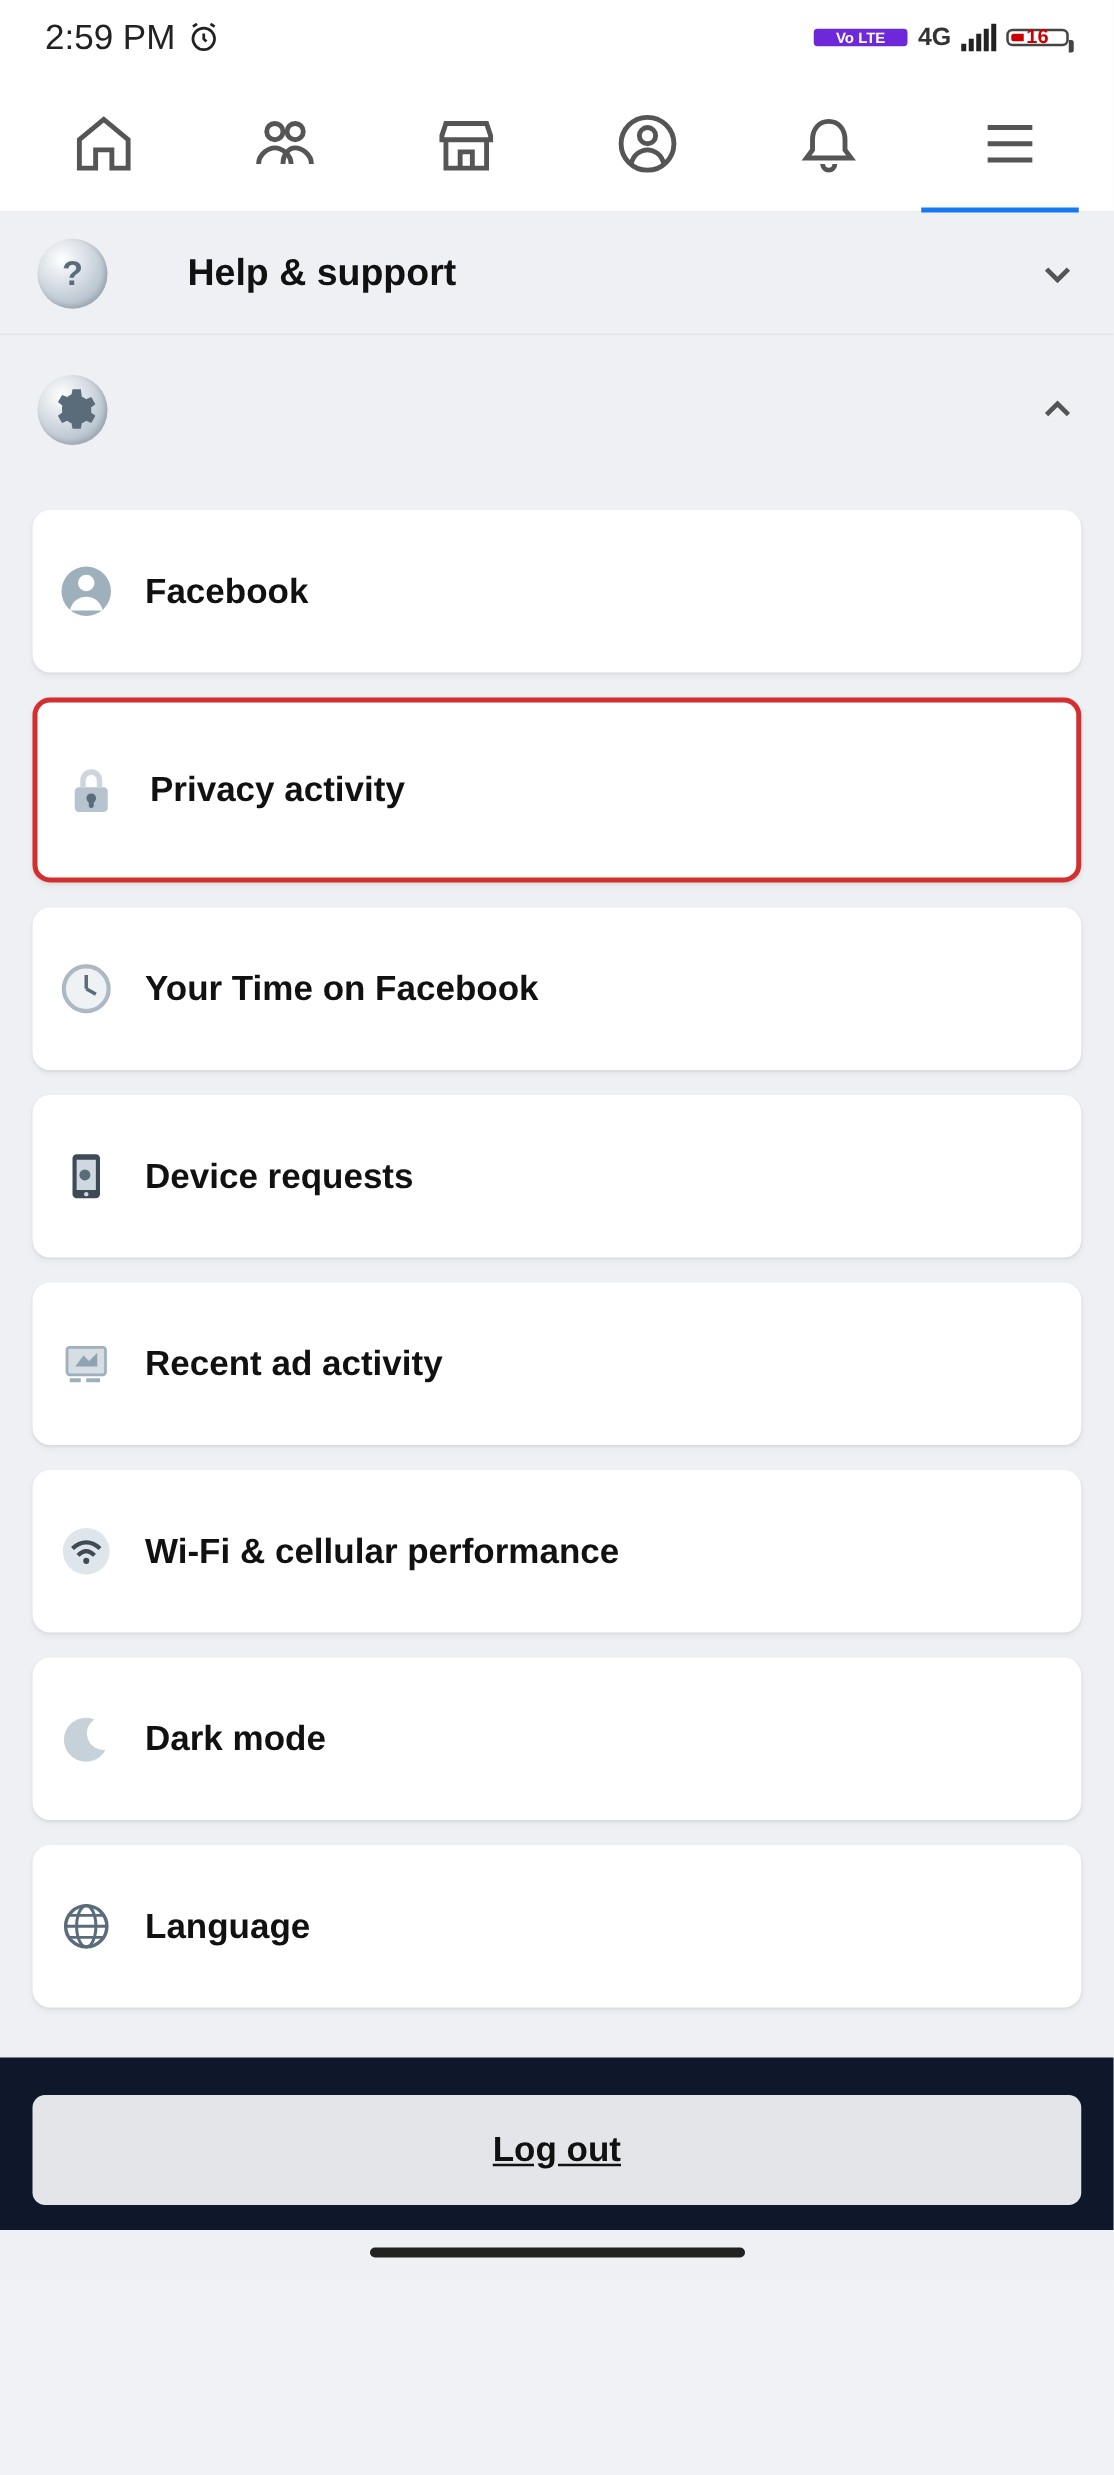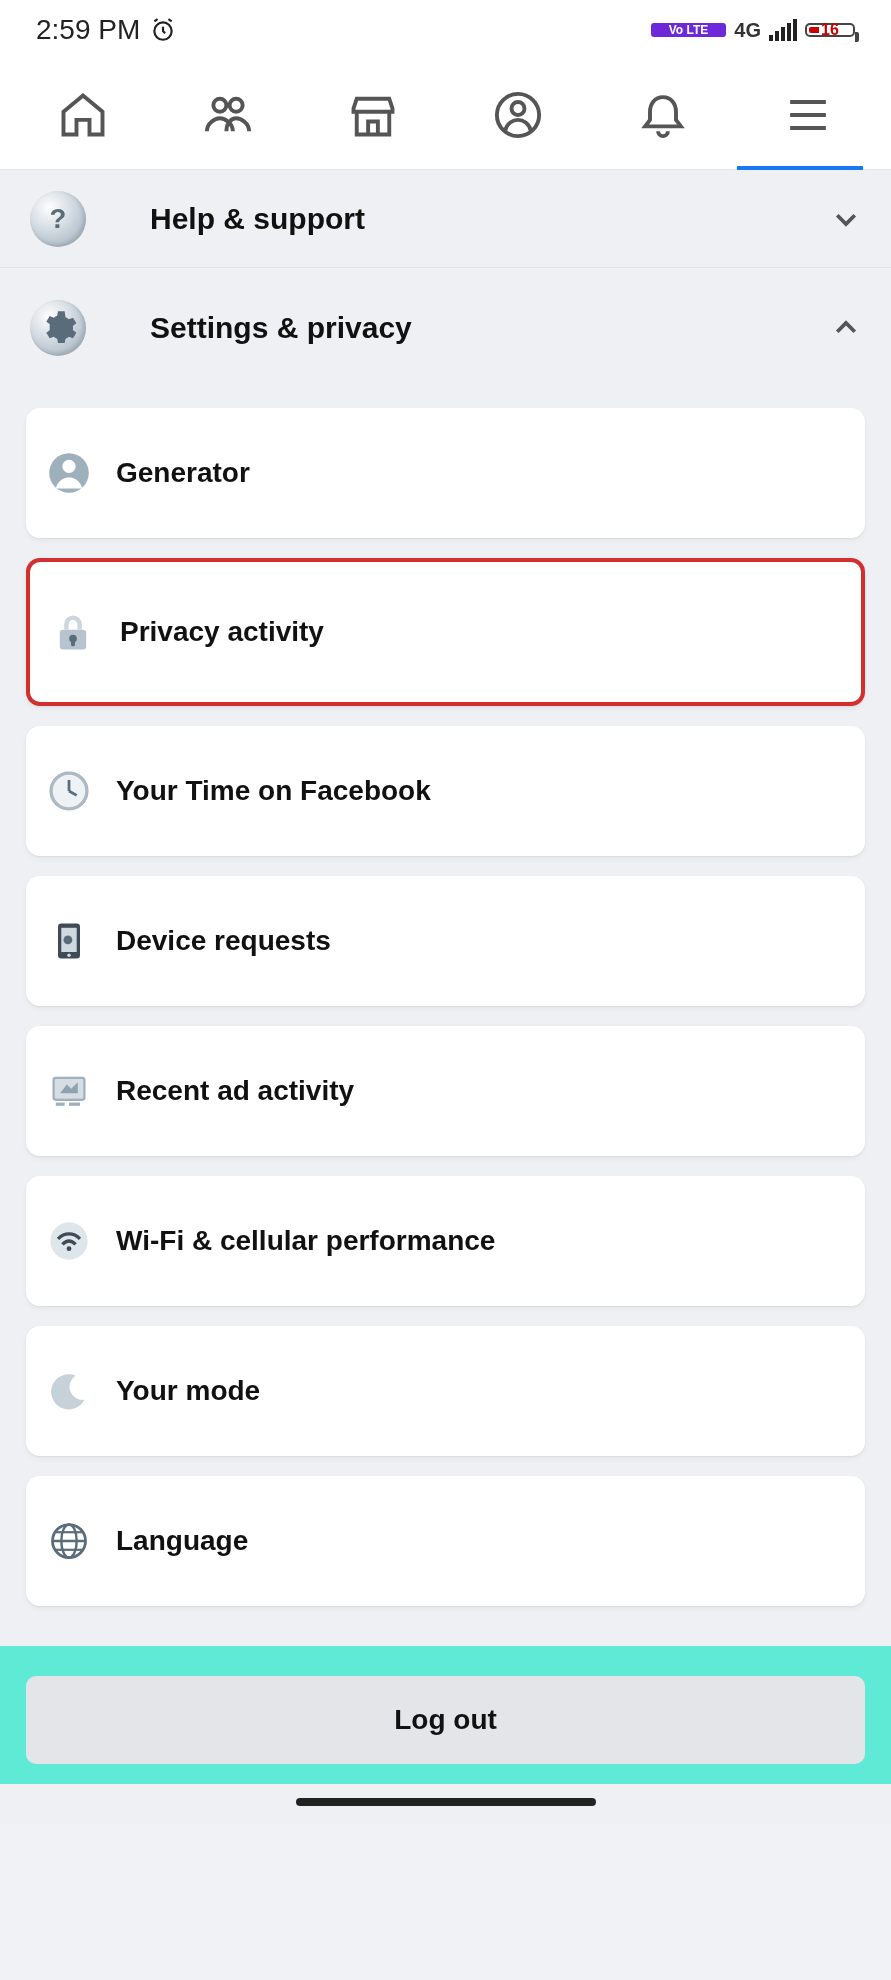--- a/index.html
+++ b/index.html
@@ -73,21 +73,21 @@
     display:flex; align-items:center;
     padding: 0 20px;
     height:130px;
     gap:24px;
   }
   .card.highlighted { border:4px solid #d32f2f; height:148px; }
   .card-icon { width:46px; height:46px; display:flex; align-items:center; justify-content:center; color:#8a98a6; }
   .card-icon svg { width:44px; height:44px; }
   .card-label { font-size:28px; font-weight:600; color:#111; }
 
-  .logout-area { padding: 30px 26px 20px; background:#5eead4; }
+  .logout-area { padding: 30px 26px 20px; background:#0f172a;text-decoration:underline; }
   .logout-btn {
     background:#e3e5e8;
     border-radius:10px;
     height:88px;
     display:flex; align-items:center; justify-content:center;
     font-size:28px; font-weight:600; color:#111;
   }
 
   .home-indicator { height:8px; width:300px; background:#222; border-radius:6px; margin:14px auto 0; }
   .bottom-pad { background:#eef0f3; height:40px; display:flex; align-items:flex-start; justify-content:center; }
@@ -182,38 +182,37 @@
     </svg>
 </div>
 
 <div class="section-row" style="height:120px;border-bottom:none;">
   <div class="section-left">
     <div class="section-icon">
       <svg width="40" height="40" viewBox="0 0 24 24" fill="#5a6b7a">
         <path d="M12 8a4 4 0 1 0 0 8 4 4 0 0 0 0-8zm9 4a7 7 0 0 0-.1-1.2l2.1-1.6-2-3.4-2.5 1a7 7 0 0 0-2-1.2L16 2h-4l-.5 2.6a7 7 0 0 0-2 1.2l-2.5-1-2 3.4 2.1 1.6A7 7 0 0 0 7 12c0 .4 0 .8.1 1.2L5 14.8l2 3.4 2.5-1a7 7 0 0 0 2 1.2L12 21h4l.5-2.6a7 7 0 0 0 2-1.2l2.5 1 2-3.4-2.1-1.6c.1-.4.1-.8.1-1.2z"></path>
       </svg>
     </div>
-    <div class="section-title">Settings &amp; privacy</div>
   </div>
   <svg class="chev" viewBox="0 0 24 24">
       <polyline points="5 15 12 8 19 15"></polyline>
     </svg>
 </div>
 
 <div class="settings-list">
 
   <div class="card">
     <div class="card-icon">
       <svg viewBox="0 0 40 40">
           <circle cx="20" cy="20" r="18" fill="#9fb0bd"></circle>
           <circle cx="20" cy="14" r="6" fill="#fff"></circle>
           <path d="M8 34c2-8 8-10 12-10s10 2 12 10" fill="#fff"></path>
         </svg>
     </div>
-    <div class="card-label">Generator</div>
+    <div class="card-label">Facebook</div>
   </div>
 
   <div class="card highlighted">
     <div class="card-icon">
       <svg viewBox="0 0 40 40">
           <rect x="8" y="18" width="24" height="18" rx="3" fill="#b7c3ce"></rect>
           <path d="M14 18v-5a6 6 0 0 1 12 0v5" fill="none" stroke="#cdd6de" stroke-width="4"></path>
           <circle cx="20" cy="26" r="3.5" fill="#5a6b7a"></circle>
           <rect x="18.2" y="27" width="3.6" height="6" rx="1.5" fill="#5a6b7a"></rect>
         </svg>
@@ -269,21 +268,21 @@
     </div>
     <div class="card-label">Wi-Fi &amp; cellular performance</div>
   </div>
 
   <div class="card">
     <div class="card-icon">
       <svg viewBox="0 0 40 40">
           <path d="M26 6A16 16 0 1 0 34 28 12 12 0 0 1 26 6z" fill="#c6d1da"></path>
         </svg>
     </div>
-    <div class="card-label">Your mode</div>
+    <div class="card-label">Dark mode</div>
   </div>
 
   <div class="card">
     <div class="card-icon">
       <svg viewBox="0 0 40 40">
           <circle cx="20" cy="20" r="15" fill="none" stroke="#5a6b7a" stroke-width="2.5"></circle>
           <ellipse cx="20" cy="20" rx="7" ry="15" fill="none" stroke="#5a6b7a" stroke-width="2.2"></ellipse>
           <line x1="5" y1="20" x2="35" y2="20" stroke="#5a6b7a" stroke-width="2.2"></line>
           <line x1="8" y1="12" x2="32" y2="12" stroke="#5a6b7a" stroke-width="2"></line>
           <line x1="8" y1="28" x2="32" y2="28" stroke="#5a6b7a" stroke-width="2"></line>

